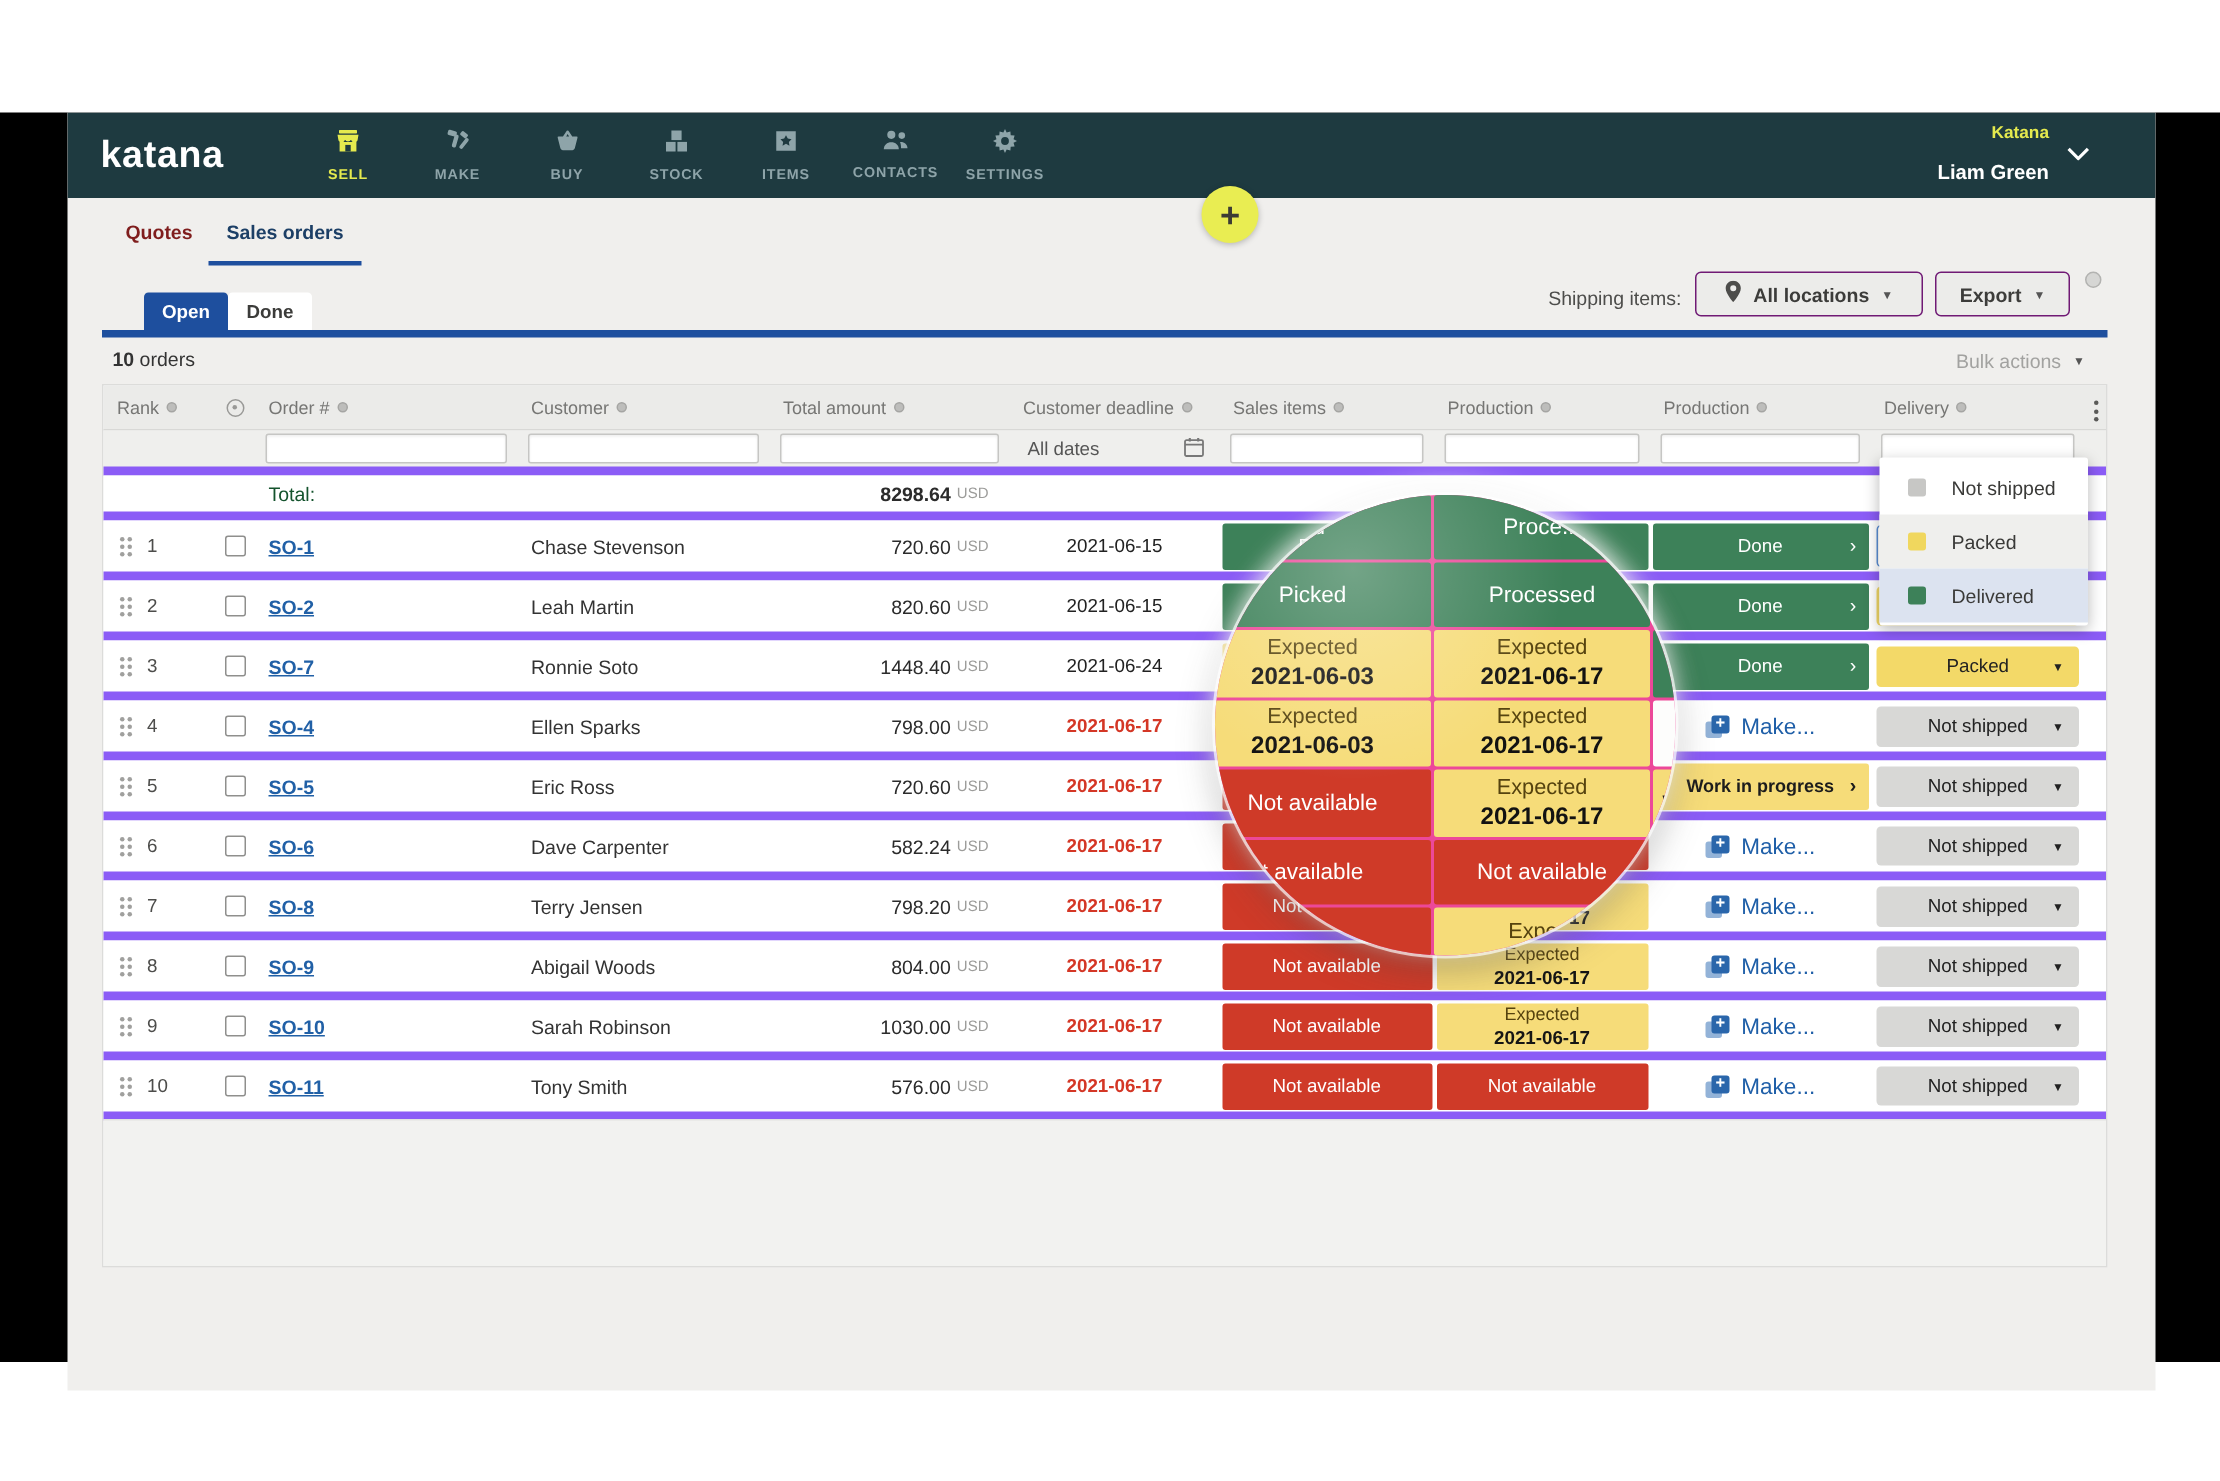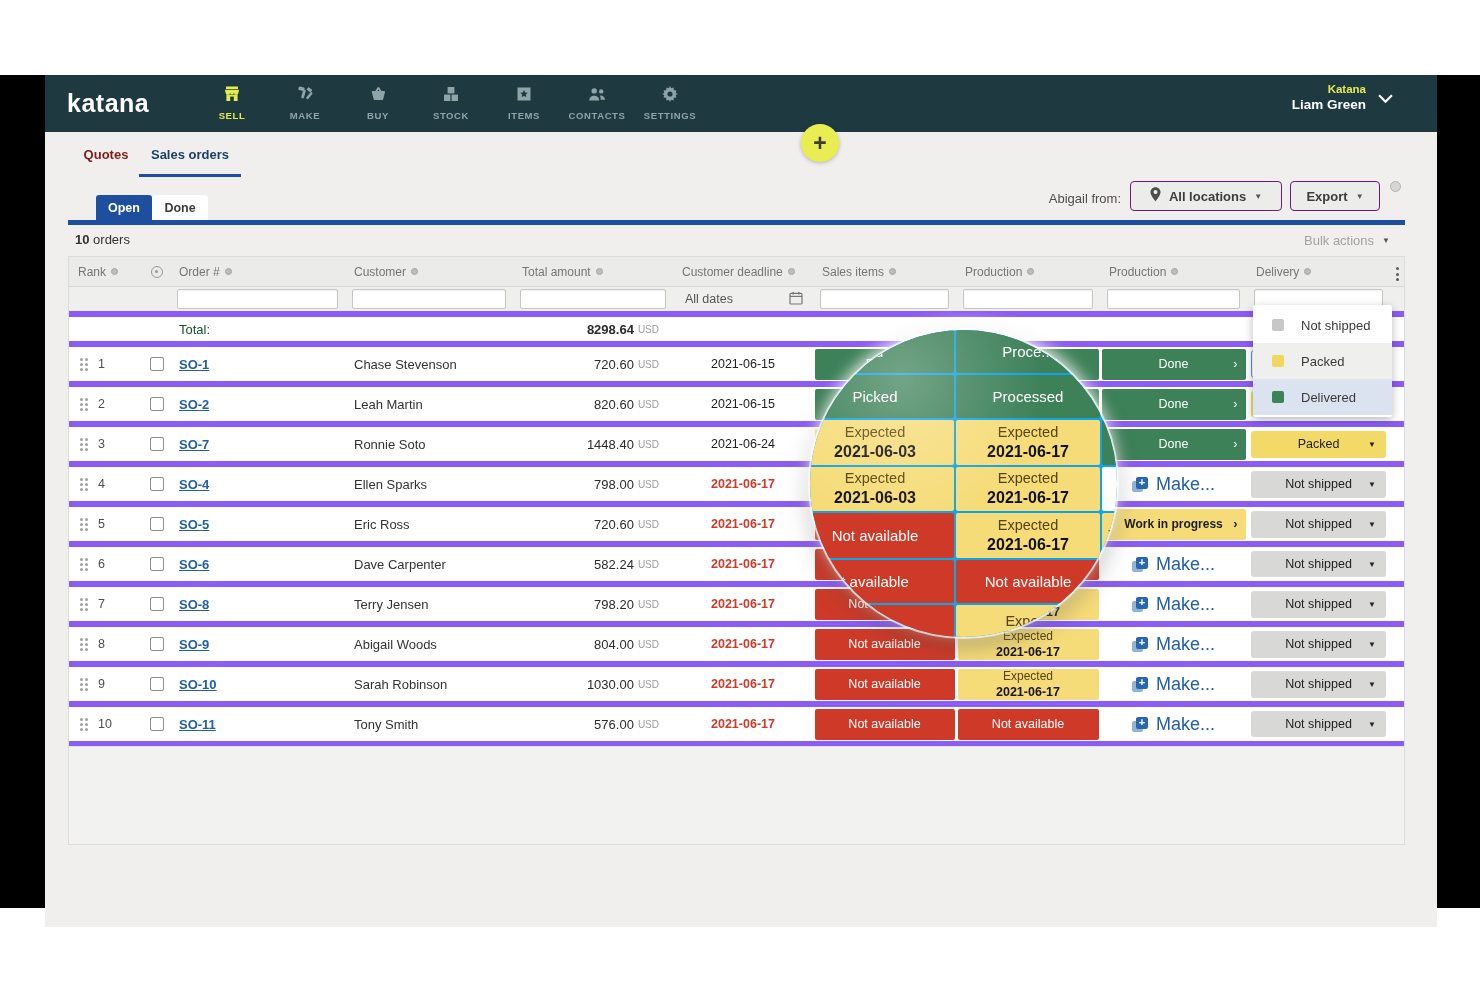--- a/index.html
+++ b/index.html
@@ -12,21 +12,21 @@
   .navbar { position:absolute; left:0; top:0; width:100%; height:57px; background:#1e3a40; display:flex; align-items:center; }
   .logo { color:#fff; font-size:25px; font-weight:bold; letter-spacing:.5px; margin-left:22px; width:118px; }
   .nav-items { display:flex; align-items:center; gap:15px; margin-left:18px; }
   .nav-item { width:58px; display:flex; flex-direction:column; align-items:center; gap:4px; color:#8ea4a9; cursor:pointer; }
   .nav-item svg { fill:currentColor; }
   .nav-item .nav-label { font-size:9.5px; letter-spacing:.6px; font-weight:bold; }
   .nav-item.active { color:#e5ea4e; }
   .account { position:absolute; right:44px; top:8px; display:flex; align-items:center; gap:12px; cursor:pointer; }
   .account .names { text-align:right; }
   .account .org { color:#e5ea4e; font-size:11.5px; font-weight:bold; }
-  .account .user { color:#fff; font-size:13.5px; font-weight:bold; margin-top:2px; }
+  .account .user { color:#fff; font-size:13.5px; font-weight:bold; margin-top:12px; }
   .fab { position:absolute; left:756px; top:49px; width:38px; height:38px; border-radius:50%; background:#e9ed52; box-shadow:0 1px 4px rgba(0,0,0,.25); display:flex; align-items:center; justify-content:center; font-size:23px; color:#3c3c34; z-index:11; cursor:pointer; font-weight:bold; line-height:1; }
 
   
   .subtabs { position:absolute; left:0; top:57px; width:100%; height:48px; }
   .subtab { position:absolute; top:0; height:44px; display:flex; align-items:center; justify-content:center; font-size:13px; cursor:pointer; }
   .subtab.quotes { left:28px; width:66px; color:#7f1d1d; font-weight:bold; }
   .subtab.salesorders { left:100px; width:90px; color:#1c3f66; font-weight:bold; }
   .subtab-underline { position:absolute; left:94px; top:42px; width:102px; height:3px; background:#1e4f9e; }
 
   
@@ -84,33 +84,33 @@
   .c-chipbox { padding:0; }
   .chip { flex:1; align-self:stretch; margin:1.5px; border-radius:2px; display:flex; flex-direction:column; align-items:center; justify-content:center; line-height:1.3; }
   .chip.green { background:#3d8159; color:#fff; font-size:12.5px; }
   .chip.red { background:#cf3a28; color:#fff; font-size:12.5px; }
   .chip.yellow { background:#f6dc79; color:#55430f; font-size:12px; }
   .chip.yellow .date { color:#151515; font-weight:bold; font-size:12.5px; }
   .chip.row { flex-direction:row; position:relative; }
   .chip .chev { position:absolute; right:8px; font-size:13px; }
   .chip.wip { background:#f6dc79; color:#1c1c1c; font-weight:bold; font-size:12px; }
   .chip.wip .chev { color:#1c1c1c; }
-  .makecell { flex:1; display:flex; align-items:center; justify-content:center; gap:8px; color:#1f5fa8; font-size:18px; cursor:pointer; }
+  .makecell { flex:1; display:flex; align-items:center; justify-content:center; gap:8px; color:#1f5fa8; font-size:15px; cursor:pointer; }
   .make-ic { position:relative; width:16px; height:15px; flex:none; }
   .make-ic::before { content:""; position:absolute; left:0; bottom:0; width:11px; height:11px; background:#93b3d8; border-radius:2px; }
   .make-ic::after { content:"+"; position:absolute; right:0; top:0; width:12px; height:12px; background:#2a66ab; color:#fff; font-size:11px; line-height:11px; text-align:center; border-radius:2px; font-weight:bold; }
   .dchip { flex:1; align-self:stretch; margin:4px 4px; border-radius:3px; display:flex; align-items:center; justify-content:center; font-size:12.5px; color:#222; position:relative; cursor:pointer; }
   .dchip .car { position:absolute; right:10px; font-size:8px; color:#222; }
   .dchip.gray { background:#d8d8d6; }
   .dchip.yellow { background:#f3d968; }
   .dchip.open { background:#fff; border:1px solid #5b8fd6; margin:3px 4px; }
   .filler { position:absolute; left:0; bottom:0; width:100%; height:98px; background:#f2f2f0; border-top:1px solid #e2e2e0; }
 
   
-  .magnifier { position:absolute; left:765px; top:255px; width:307px; height:307px; border-radius:50%; overflow:hidden; background:#0ea5e9; z-index:5;
+  .magnifier { position:absolute; left:765px; top:255px; width:307px; height:307px; border-radius:50%; overflow:hidden; background:#ec4899; z-index:5;
     box-shadow:0 0 0 2px rgba(255,255,255,.65), 0 -6px 16px rgba(255,255,255,.9), 0 10px 24px rgba(70,70,70,.35); }
   .magnifier::after { content:""; position:absolute; inset:0; border-radius:50%; background:radial-gradient(circle at 30% 16%, rgba(255,255,255,.28), rgba(255,255,255,0) 42%); pointer-events:none; }
   .mcell { position:absolute; display:flex; flex-direction:column; align-items:center; justify-content:center; border-radius:2px; line-height:1.3; }
   .mcell.green { background:#3d8159; color:#fff; font-size:15px; }
   .mcell.red { background:#cf3a28; color:#fff; font-size:15px; }
   .mcell.yellow { background:#f6dc79; color:#55430f; font-size:14.5px; }
   .mcell.yellow .mdate { color:#121212; font-weight:bold; font-size:16px; }
   .mcell.white { background:#fdfdfc; }
   .mcell.sideW { background:#f6dc79; color:#1c1c1c; font-weight:bold; font-size:14px; }
 
@@ -197,21 +197,21 @@
     </div>
 
     <div class="fab">+</div>
 
     <div class="subtabs">
       <div class="subtab quotes">Quotes</div>
       <div class="subtab salesorders">Sales orders</div>
       <div class="subtab-underline"></div>
     </div>
 
-    <div class="toolbar-label">Abigail from:</div>
+    <div class="toolbar-label">Shipping items:</div>
     <div class="btn locations">
       <span><svg width="11" height="15" viewBox="0 0 12 16">
             <path d="M6 0C2.9 0 .5 2.4.5 5.4.5 9.4 6 15.5 6 15.5s5.5-6.1 5.5-10.1C11.5 2.4 9.1 0 6 0zm0 7.6a2.2 2.2 0 1 1 0-4.4 2.2 2.2 0 0 1 0 4.4z"></path>
           </svg></span>
       <span>All locations</span>
       <span class="caret">▼</span>
     </div>
     <div class="btn export">
       <span>Export</span>
       <span class="caret">▼</span>

